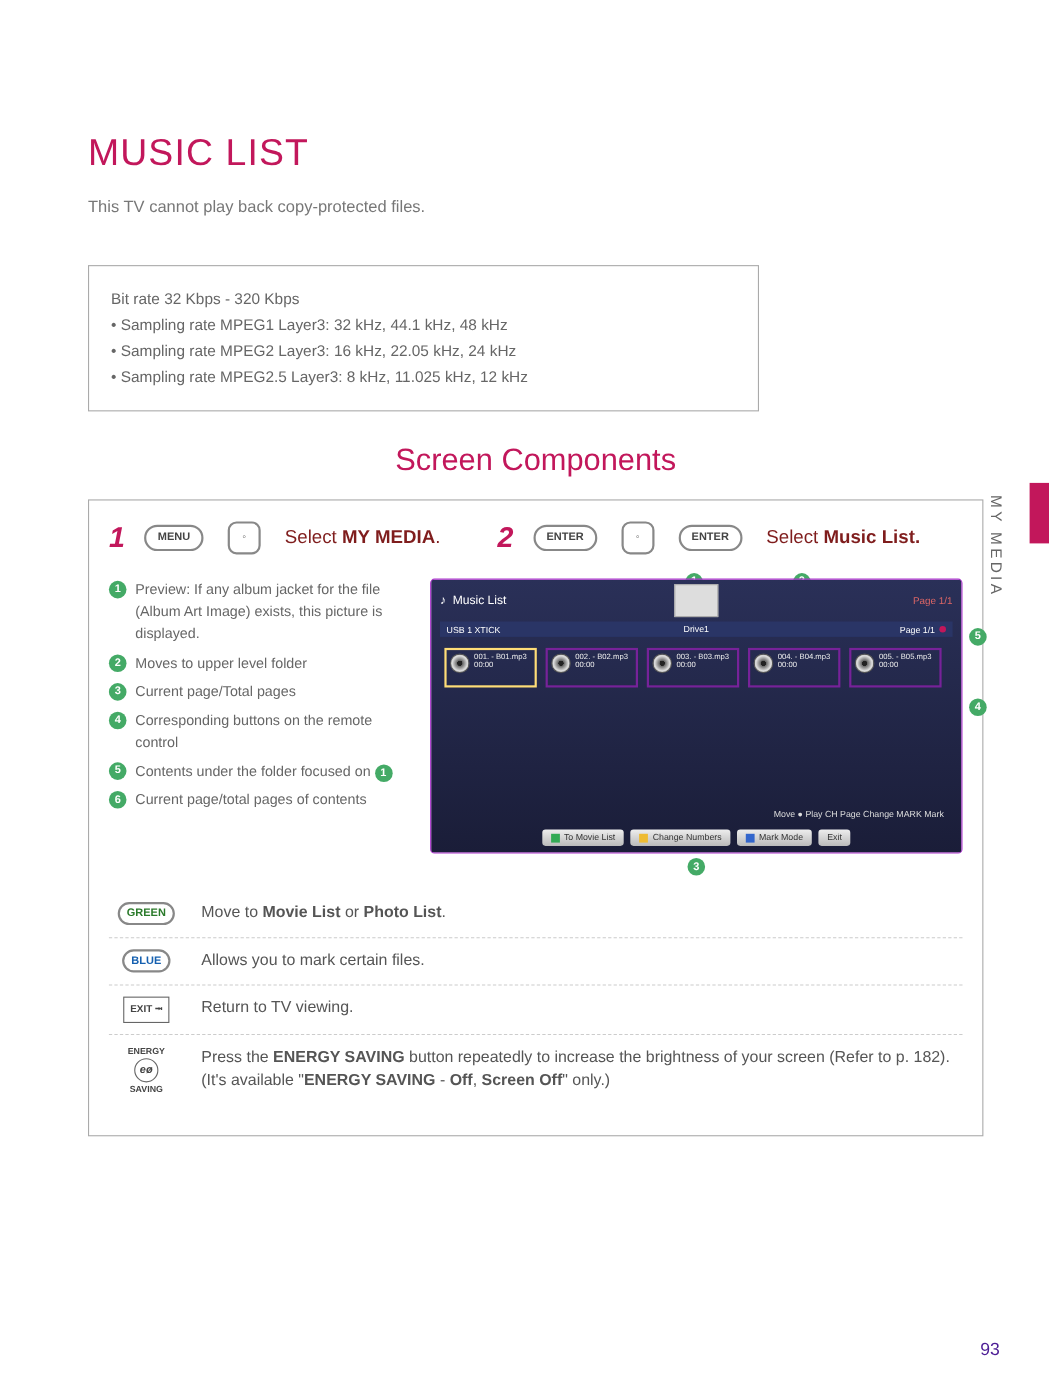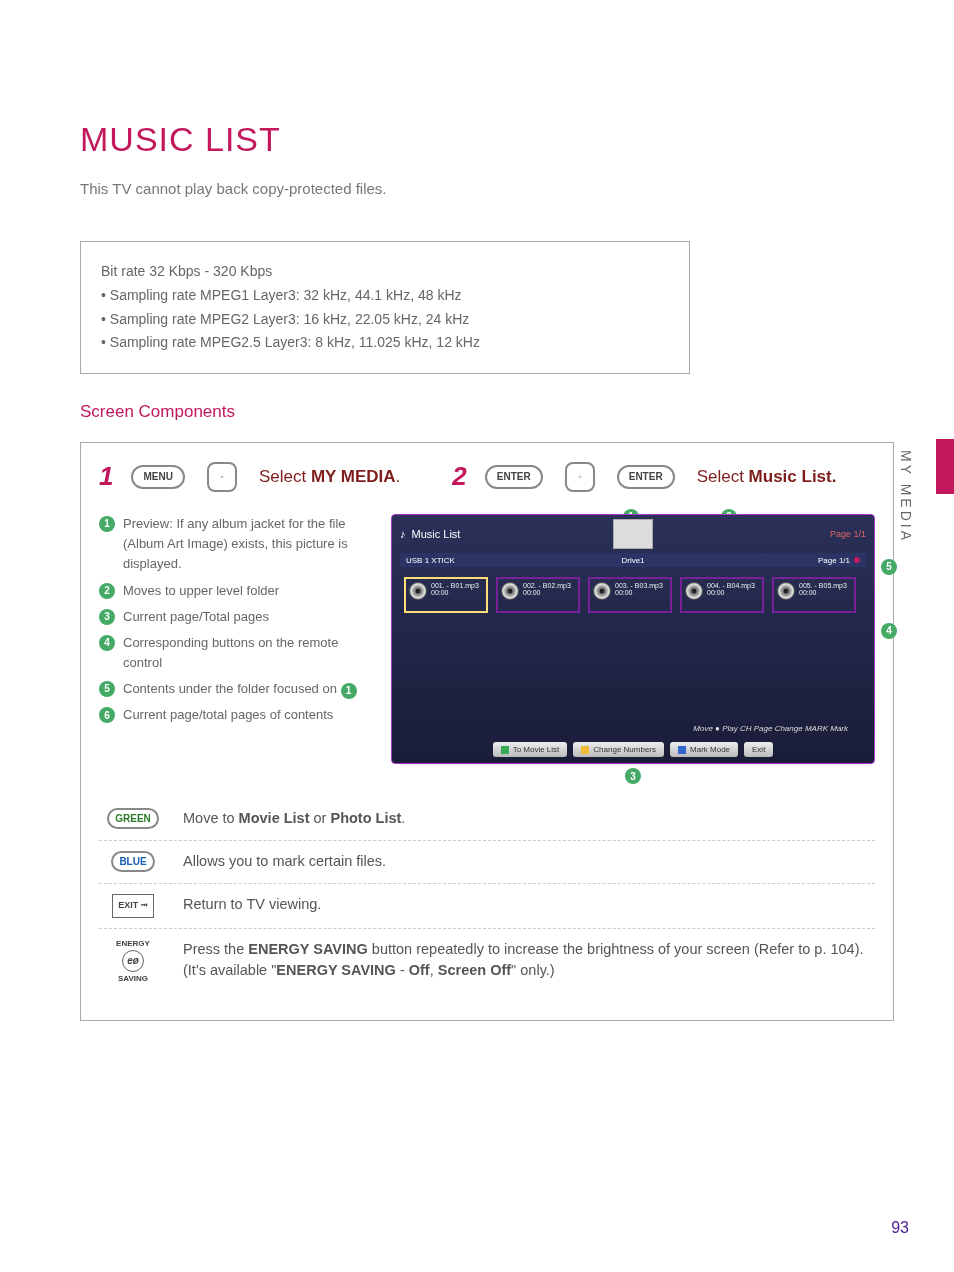--- a/index.html
+++ b/index.html
@@ -10,21 +10,21 @@
       font-family: Arial, Helvetica, sans-serif;
       color: #555;
       position: relative;
       padding: 120px 60px 40px 80px;
     }
     .tab { position:absolute; right:0; top:439px; width:18px; height:55px; background:#c2175b; }
     .vside { position:absolute; right:40px; top:450px; writing-mode:vertical-rl; letter-spacing:3px; font-size:14px; color:#666; }
     h1 { color:#c2175b; font-weight:400; font-size:34px; letter-spacing:1px; margin-bottom:18px; }
     .intro { font-size:15px; line-height:1.6; color:#777; margin-bottom:40px; }
     .support-box { border:1px solid #aaa; padding:18px 20px; font-size:14px; line-height:1.7; color:#666; margin-bottom:28px; width:610px; }
-    h2 { color:#c2175b; font-weight:400; font-size:17px; margin-bottom:20px; }
+    h2 { color:#c2175b; font-weight:400; font-size:28px; margin-bottom:20px;text-align:center; }
     .framed { border:1px solid #aaa; padding:18px 18px 26px 18px; position:relative; }
     .steps-row { display:flex; gap:22px; align-items:center; margin-bottom:22px; }
     .stepnum { color:#c2175b; font-style:italic; font-size:26px; font-weight:bold; margin-right:-4px; }
     .pill { border:2px solid #888; border-radius:14px; padding:5px 10px; font-size:10px; font-weight:bold; color:#444; display:inline-flex; align-items:center; justify-content:center; line-height:1; }
     .circle-arrows { border:2px solid #888; border-radius:8px; width:30px; height:30px; display:inline-flex; align-items:center; justify-content:center; font-size:10px; color:#666; }
     .step-text { font-size:17px; color:#7f1d1d; }
     .lower { display:flex; gap:12px; }
     .legend { width:280px; font-size:13px; color:#666; line-height:1.55; }
     .legend .item { display:flex; gap:8px; margin-bottom:6px; }
     .bubble { width:16px; height:16px; border-radius:50%; background:#4a6; color:#fff; font-size:10px; font-weight:bold; display:inline-flex; align-items:center; justify-content:center; flex-shrink:0; margin-top:2px; }
@@ -34,21 +34,21 @@
     .mtop { display:flex; justify-content:space-between; align-items:center; height:26px; }
     .mtitle { display:flex; gap:6px; align-items:center; font-size:11px; }
     .foldersq { width:40px; height:30px; background:#ddd; border:1px solid #aaa; position:absolute; left:50%; top:4px; transform:translateX(-50%); }
     .pagelbl { color:#d66; font-size:9px; }
     .drivebar { background:#2a3566; height:14px; display:flex; align-items:center; justify-content:space-between; padding:0 6px; font-size:8px; margin-top:6px; }
     .drivebar .dot { width:6px;height:6px;border-radius:50%;background:#c2175b;display:inline-block;margin-left:4px; }
     .thumbs { display:flex; gap:8px; margin-top:10px; flex-wrap:wrap; padding:0 4px; }
     .thumb { border:2px solid #729; width:84px; height:36px; display:flex; gap:4px; padding:3px; font-size:7px; color:#eee; align-items:flex-start; }
     .thumb.first { border-color:#fd7; }
     .cd { width:18px;height:18px;border-radius:50%;background:radial-gradient(#222 20%, #666 22%, #ddd 60%, #888); flex-shrink:0; border:1px solid #555; }
-    .hints { position:absolute; bottom:30px; left:0; right:0; text-align:right; padding:0 26px; font-size:8px; color:#ddd;font-style:italic; }
+    .hints { position:absolute; bottom:30px; left:0; right:0; text-align:right; padding:0 16px; font-size:8px; color:#ddd; }
     .btnbar { position:absolute; bottom:6px; left:0; right:0; display:flex; justify-content:center; gap:6px; }
     .mbtn { background:linear-gradient(#eee,#bbb); color:#333; border-radius:3px; padding:3px 8px; font-size:8px; display:flex; gap:4px; align-items:center; }
     .sq { width:8px;height:8px; display:inline-block; } .sq.green{background:#3a5;} .sq.yellow{background:#eb3;} .sq.blue{background:#36c;}
     .callout { position:absolute; }
     .callout .bubble { background:#4a6; }
     .c1 { top:-8px; left:232px; }
     .c2 { top:-8px; left:330px; }
     .c4 { top:106px; right:-22px; }
     .c5 { top:42px; right:-22px; }
     .c3 { bottom:-20px; left:50%; transform:translateX(-50%); }
@@ -217,21 +217,21 @@
     </div>
     <div class="crow">
       <div class="cbtn-cell">
         <div class="energy">
           <div>ENERGY</div>
           <div class="ecircle">eø</div>
           <div>SAVING</div>
         </div>
       </div>
       <div class="ctext">
-        <span>Press the </span><b>ENERGY SAVING</b><span> button repeatedly to increase the brightness of your screen (Refer to p. 104).</span><br>
+        <span>Press the </span><b>ENERGY SAVING</b><span> button repeatedly to increase the brightness of your screen (Refer to p. 182).</span><br>
         <span>(It's available "</span><b>ENERGY SAVING</b><span> - </span><b>Off</b><span>, </span><b>Screen Off</b><span>" only.)</span>
       </div>
     </div>
   </div>
 
 </div>
 
 <div class="pagenum">93</div>
 
 </body></html>

